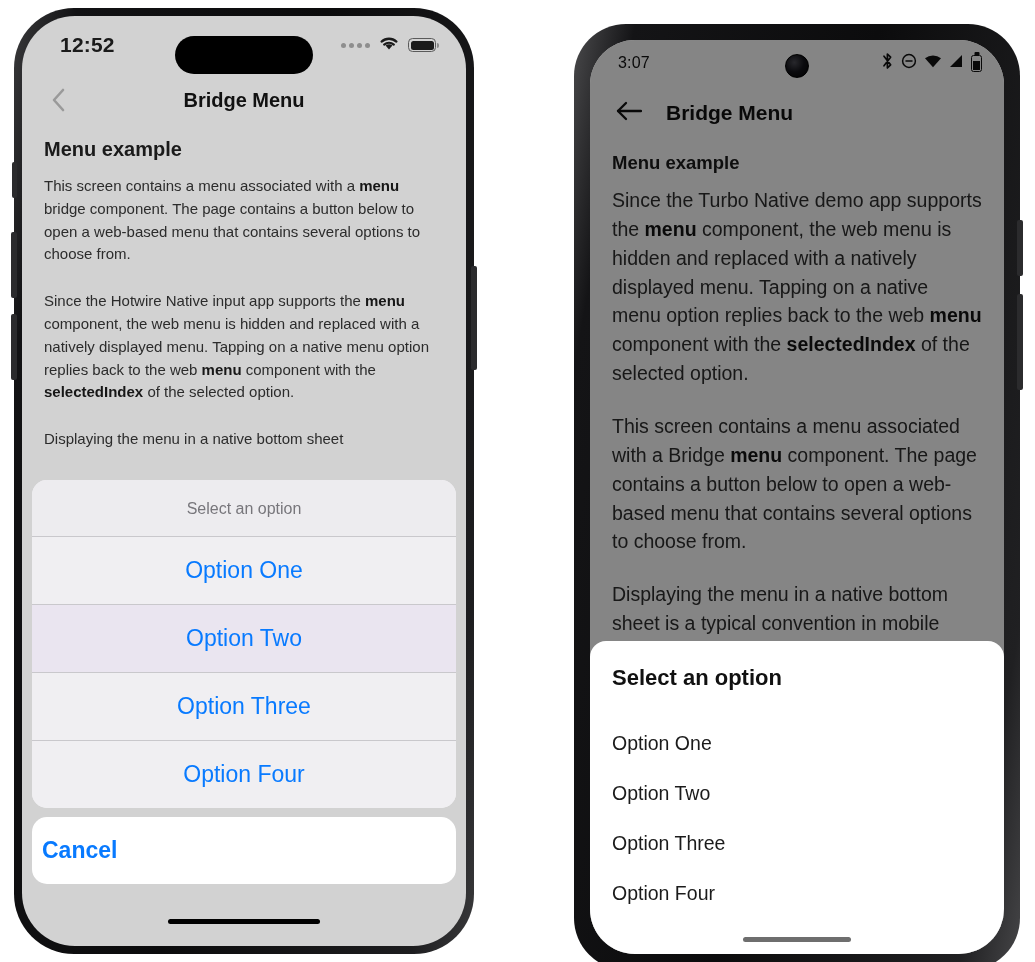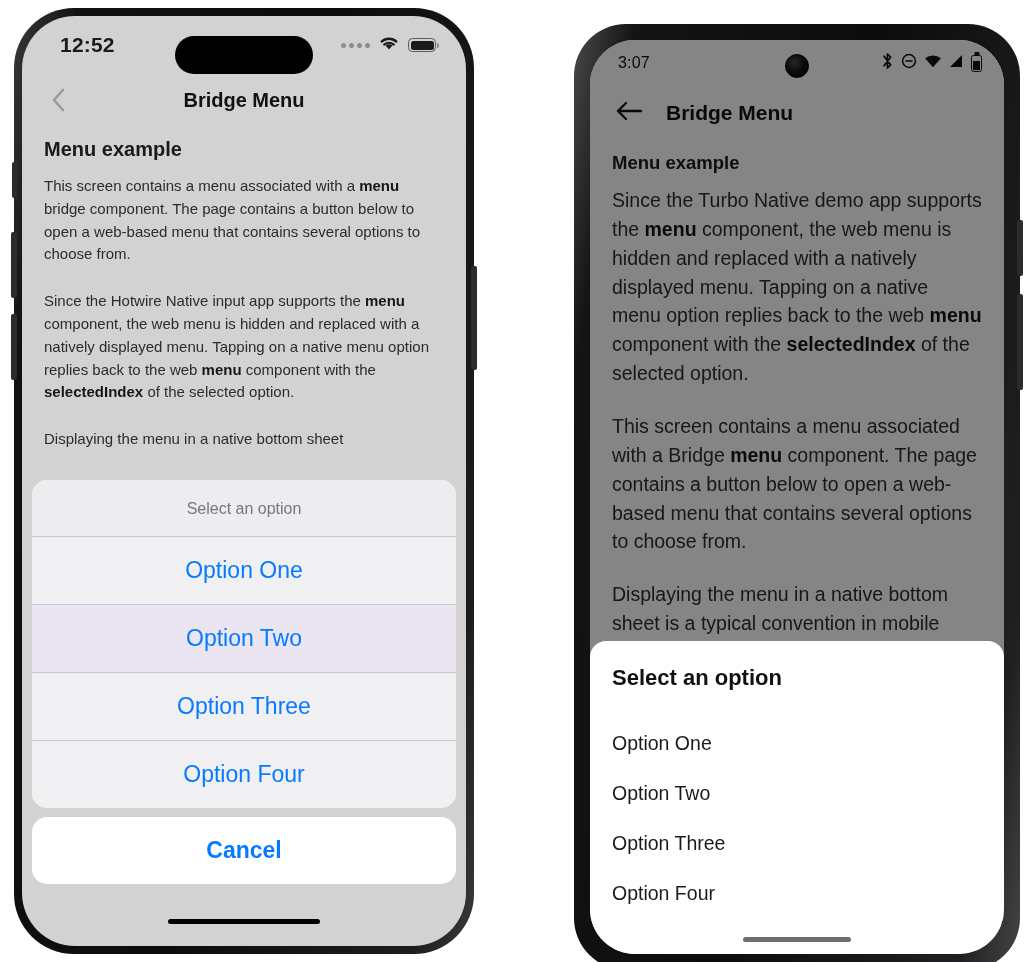--- a/index.html
+++ b/index.html
@@ -130,21 +130,21 @@
     text-align: center; font-size: 23px; color: #087aff;
     padding: 20px 10px;
     border-bottom: 0.6px solid #c9c8cc;
     background: #f0eff2;
   }
   .ios-opt:last-child { border-bottom: none; }
   .ios-opt.highlight { background: #eae5f0; }
   .ios-cancel {
     margin-top: 9px;
     background: #ffffff; border-radius: 15px;
-    text-align: center; font-size: 23px; font-weight: bold;
+    font-size: 23px; font-weight: bold;
     color: #087aff; padding: 20px 10px;
   }
   .ios-home-ind {
     position: absolute; left: 50%; bottom: 22px;
     transform: translateX(-50%);
     width: 152px; height: 5px; background: #000; border-radius: 3px;
   }
 
   
   .and-dim { position: absolute; inset: 0; background: #f5f5f5; }

